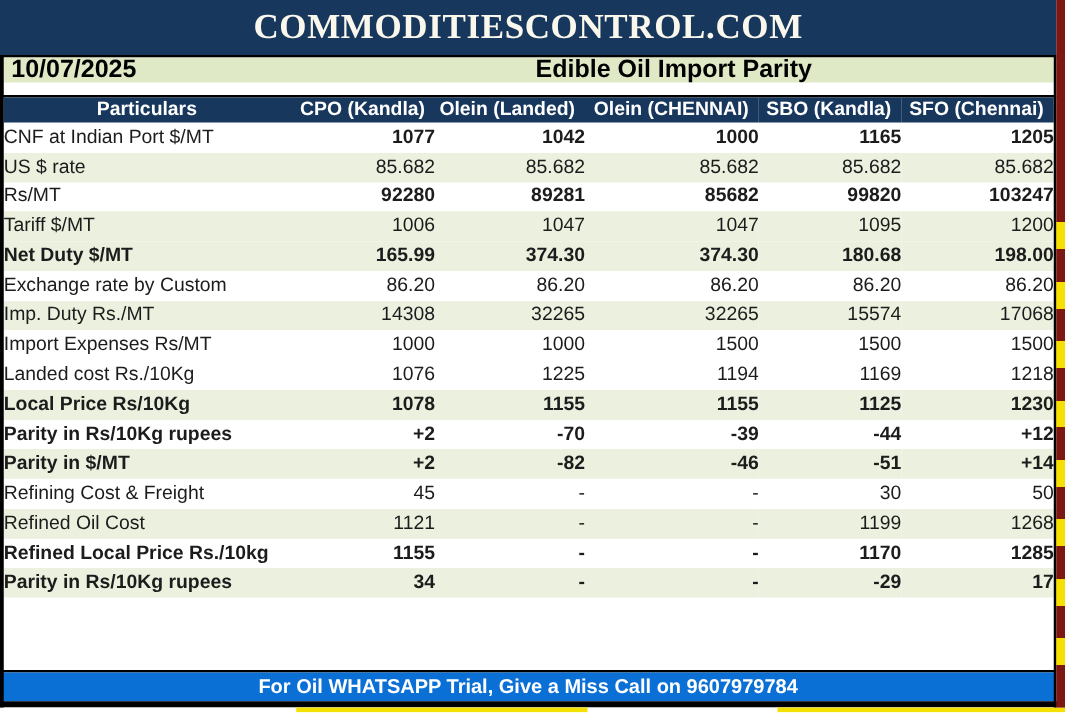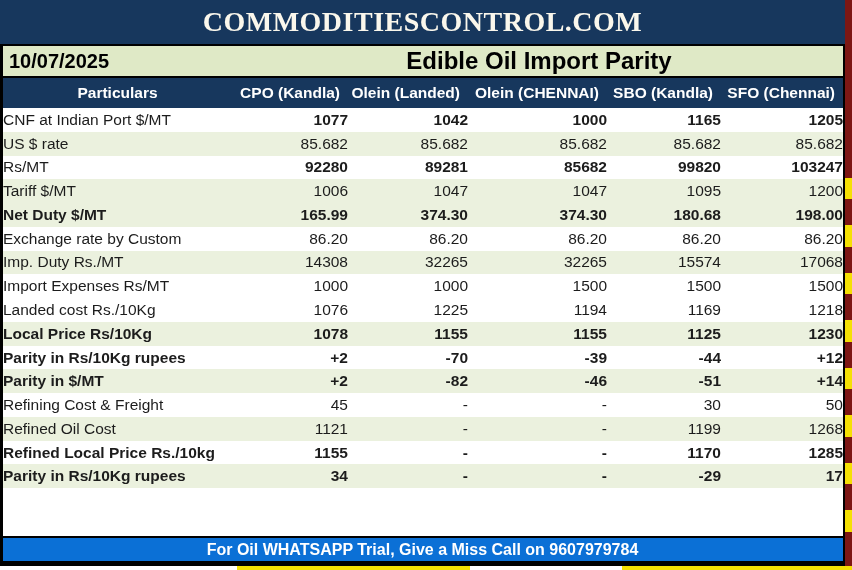--- a/index.html
+++ b/index.html
@@ -25,43 +25,43 @@
   .sep3 { top:536px; height:2px; }
   .left-frame  { position:absolute; left:0; top:44px; width:3px; height:522px; background:#000; }
   .right-frame { position:absolute; left:843px; top:44px; width:2px; height:522px; background:#000; }
   .maroon-strip { position:absolute; left:845px; top:0; width:7px; height:566px; background:var(--maroon,#7d1714); }
   .maroon-dashes {
     position:absolute; left:845px; top:152px; width:7px; height:388px;
     background:repeating-linear-gradient(180deg, transparent 0 26px, var(--yellow,#f5e003) 26px 47.5px);
   }
   
   .date-row {
-    position:absolute; top:46px; left:3px; width:840px; height:30px;
+    position:absolute; top:46px; left:3px; width:840px; height:20px;
     background:var(--band_green,#dfe9c6);
   }
   .date-label {
     position:absolute; left:6px; top:50%; transform:translateY(-50%);
     font-weight:bold; font-size:20px; color:#000; white-space:nowrap;
   }
   .report-title {
     position:absolute; left:536px; top:50%; transform:translate(-50%,-50%);
-    font-weight:bold; font-size:24px; color:#000; white-space:nowrap;
+    font-weight:bold; font-size:20px; color:#000; white-space:nowrap;
   }
   
   table.price {
     position:absolute; top:78px; left:3px; width:840px;
     border-collapse:collapse; table-layout:fixed;
   }
   table.price col.c0 { width:229px; }
   table.price col.c1 { width:116px; }
   table.price col.c2 { width:120px; }
   table.price col.c3 { width:139px; }
   table.price col.c4 { width:114px; }
   table.price col.c5 { width:122px; }
-  table.price thead tr { height:30px; background:var(--navy,#17375d); }
+  table.price thead tr { height:20px; background:var(--navy,#17375d); }
   table.price thead th {
     color:#fff; font-weight:bold; font-size:15.5px; padding:0 8px 0 0; white-space:nowrap;
   }
   table.price thead th.th-label { text-align:center; padding:0; }
   table.price thead th.th-col   { text-align:right; }
   table.price tbody tr { height:23.78px; background:#fff; }
   table.price tbody tr.green { background:var(--row_green,#ebf1de); }
   table.price td {
     font-size:15.5px; color:#1c1c1c; padding:0; white-space:nowrap;
     overflow:hidden; vertical-align:middle;

